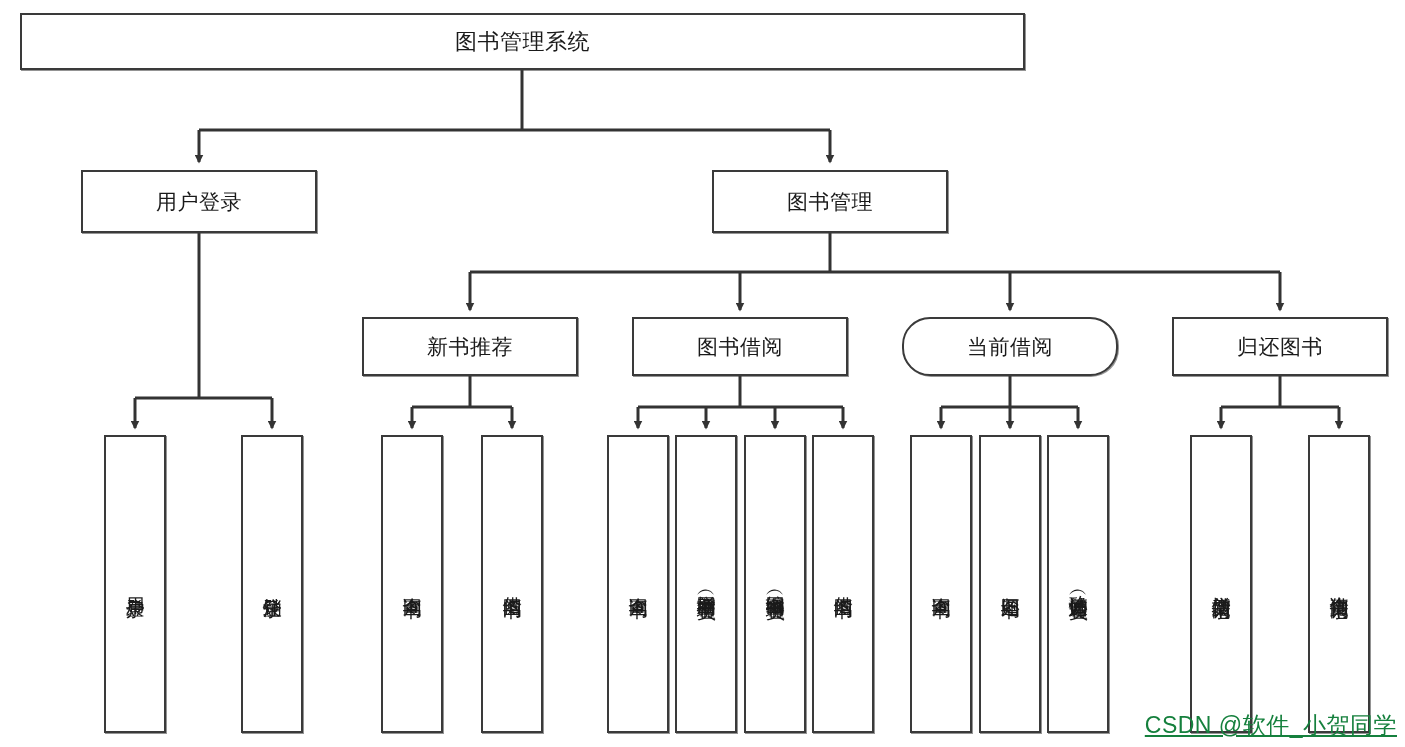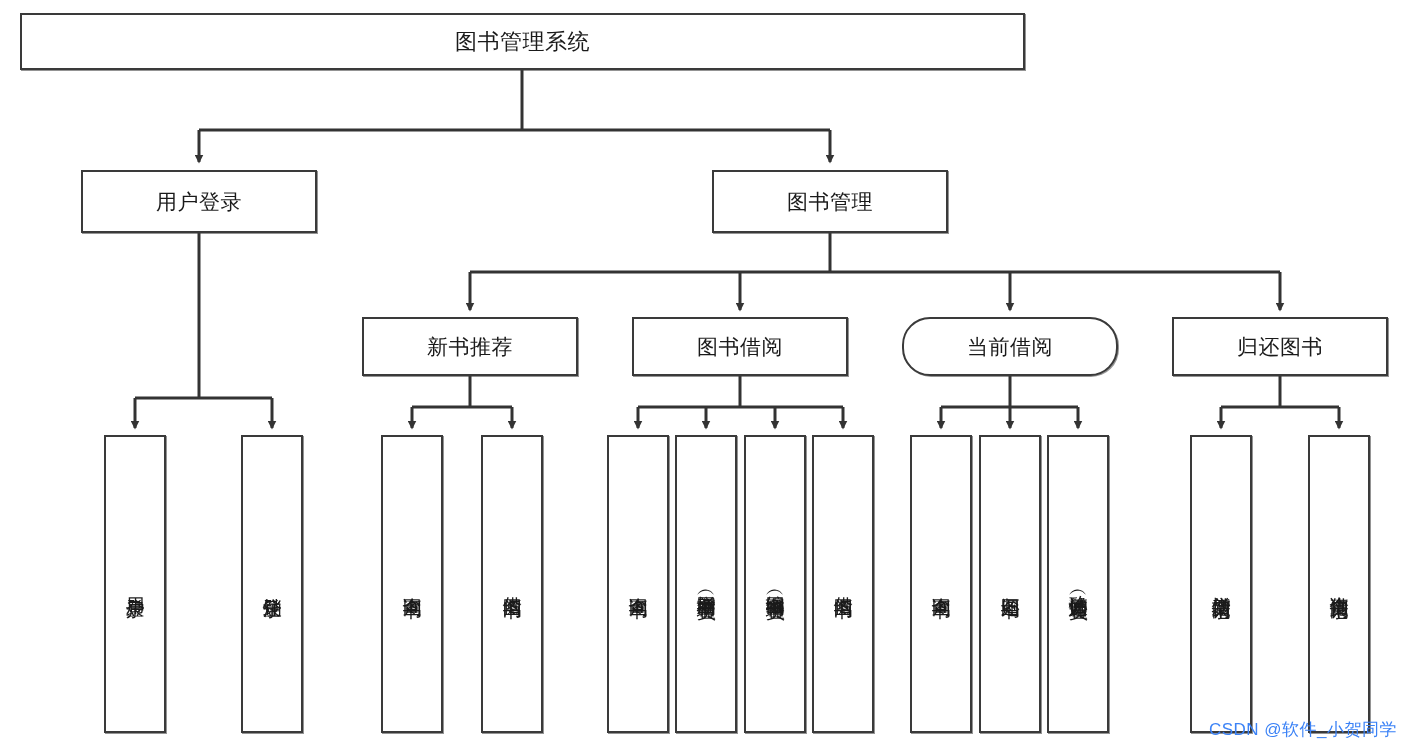--- a/index.html
+++ b/index.html
@@ -63,24 +63,25 @@
     left: 0;
     top: 0;
     width: 1405px;
     height: 747px;
     pointer-events: none;
   }
   #watermark {
     position: absolute;
     right: 8px;
     bottom: 6px;
-    font-size: 17px;
-    color: #3b82f6;
+    font-size: 23px;
+    color: #15803d;
     white-space: nowrap;
     letter-spacing: 0.5px;
+    text-decoration: underline;
   }
 </style>
 </head>
 <body>
 
 <div id="diagram-root">
 
   <svg id="connectors" viewBox="0 0 1405 747" xmlns="http://www.w3.org/2000/svg">
     <defs>
       <marker id="arrowhead" markerWidth="9" markerHeight="9" refX="7.5" refY="4.5" orient="auto" markerUnits="userSpaceOnUse">

